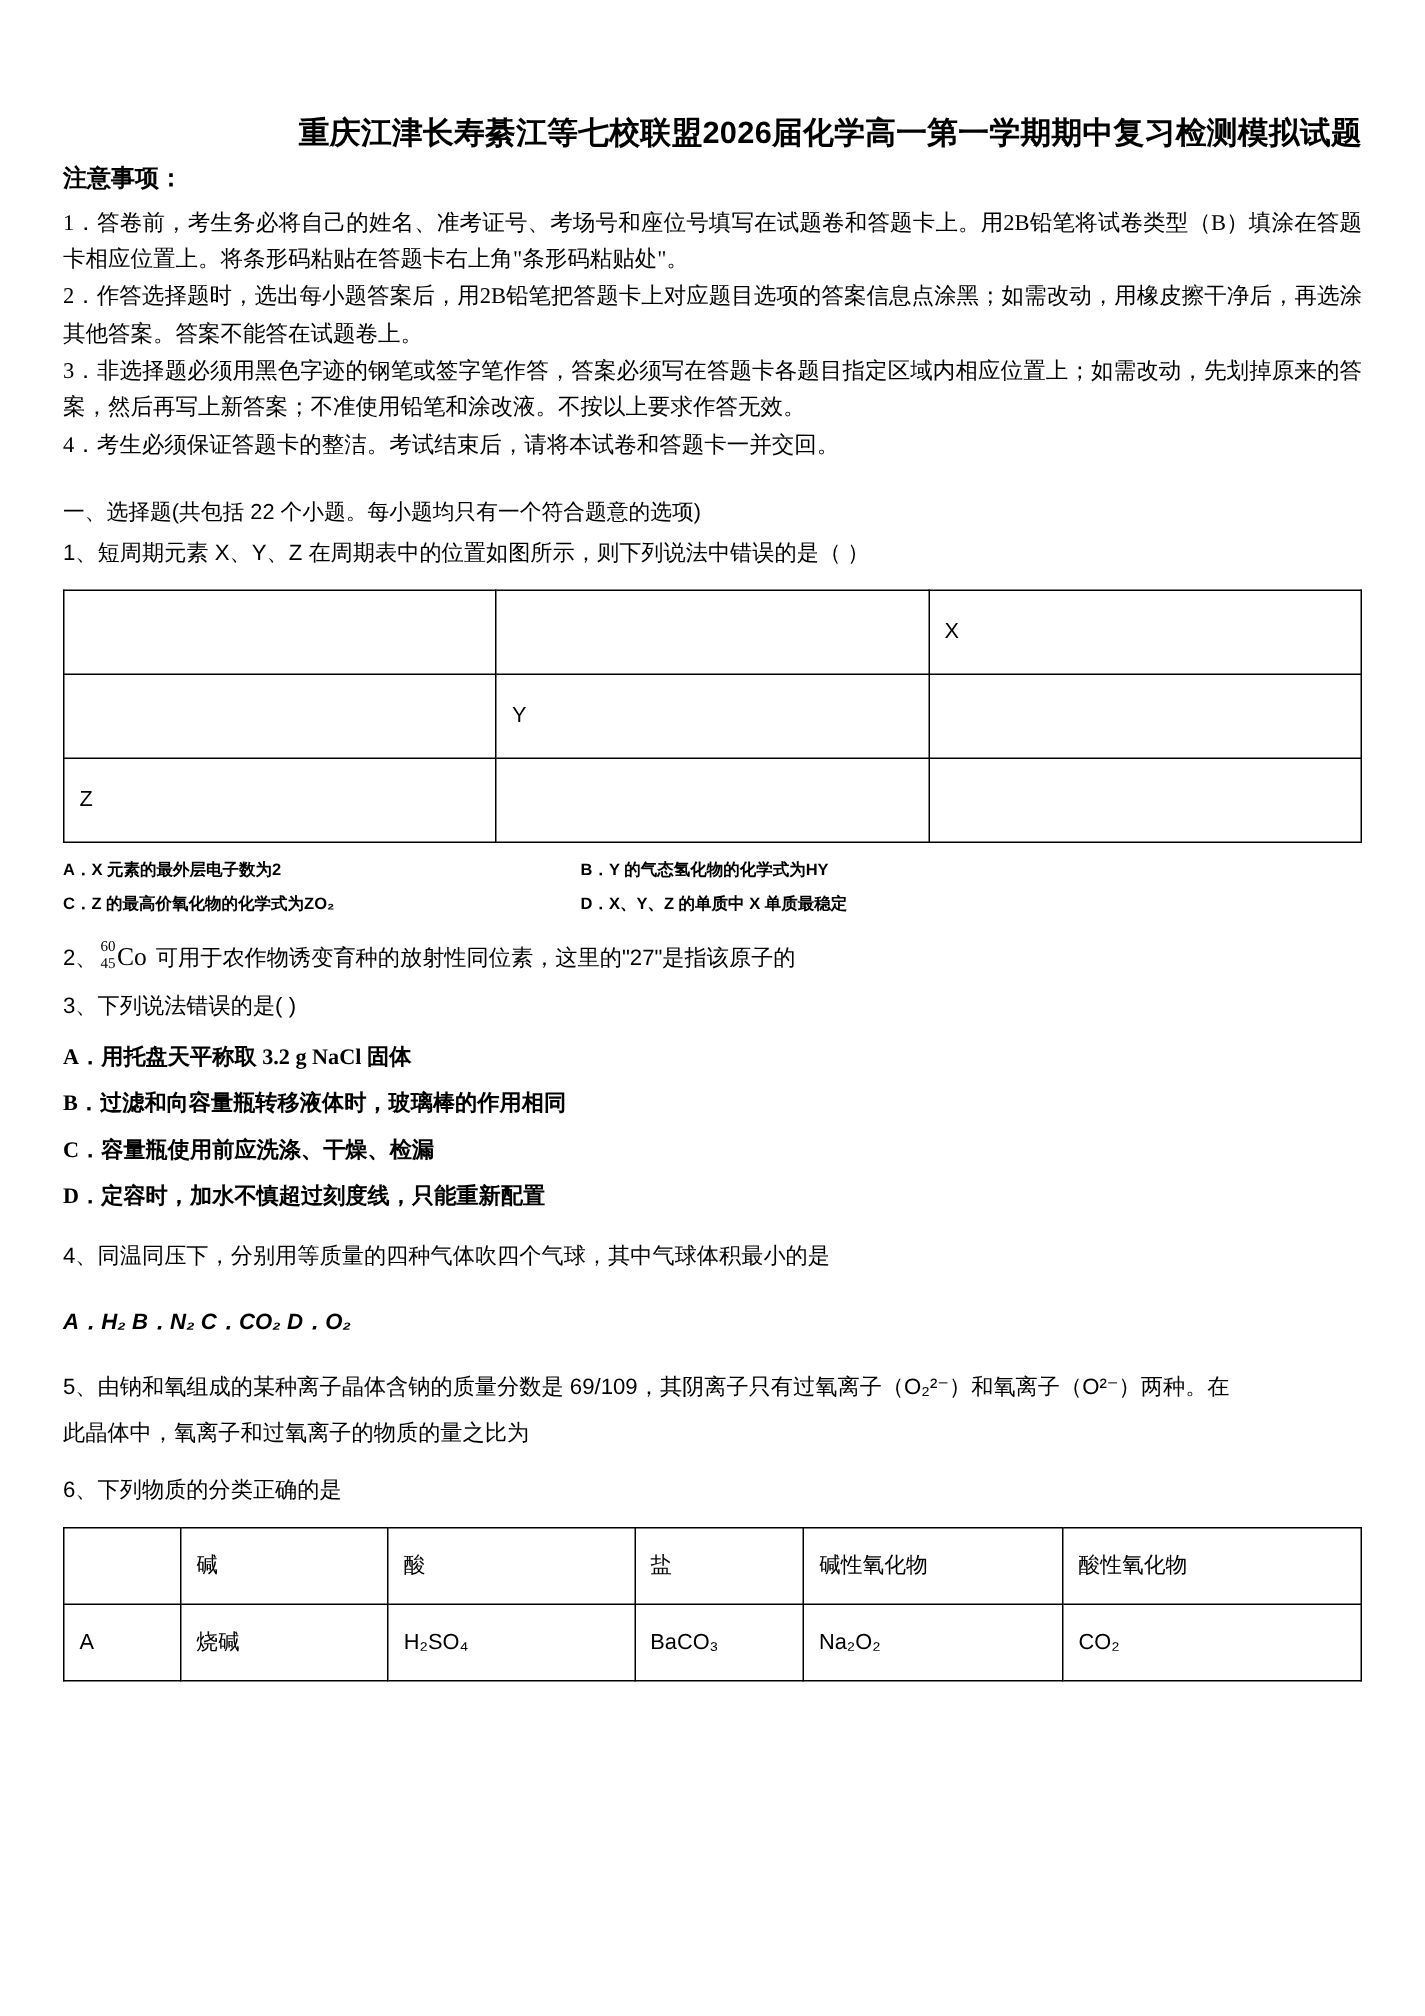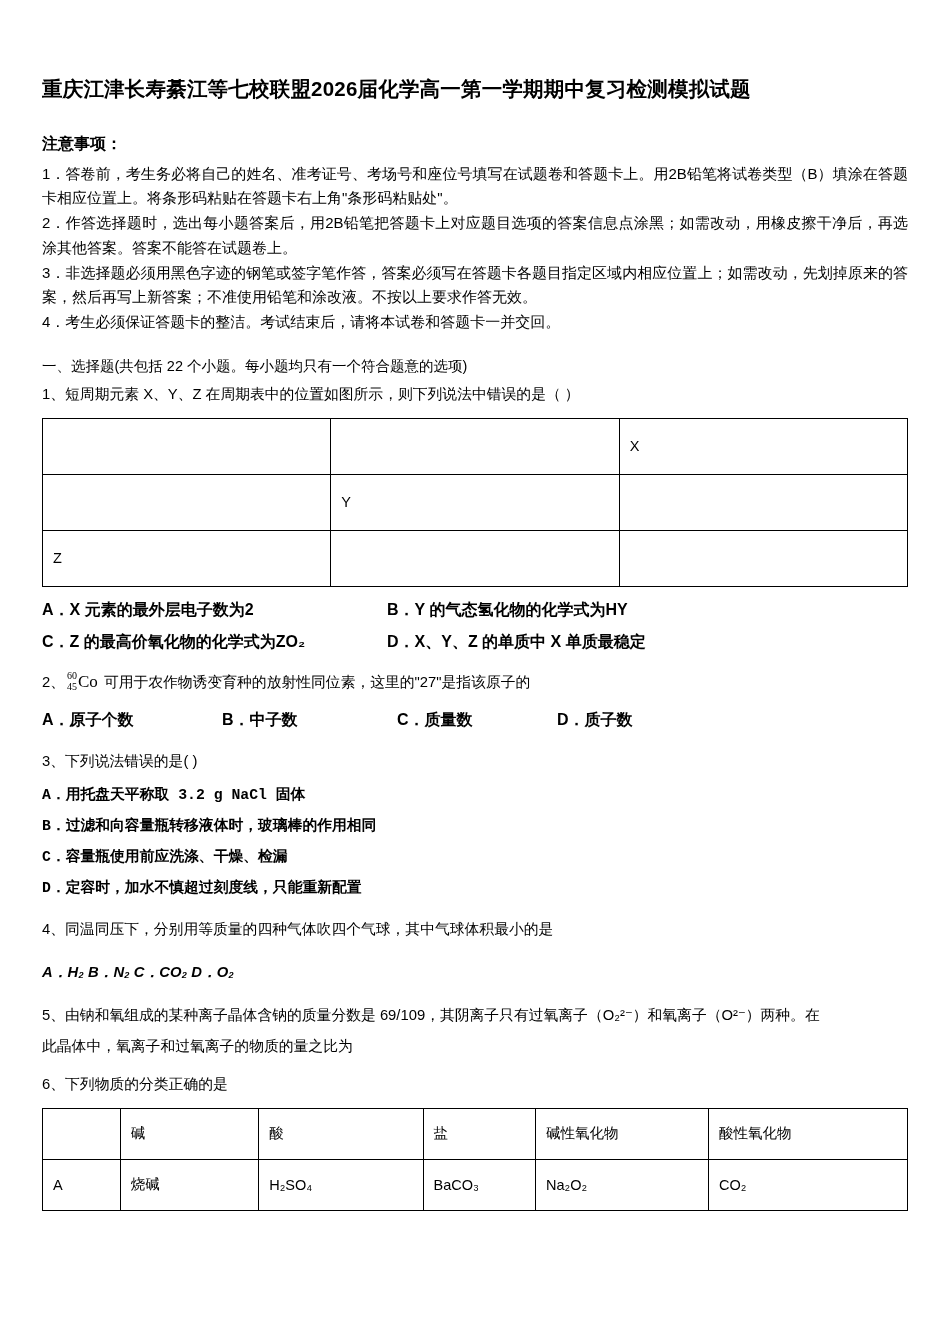--- a/index.html
+++ b/index.html
@@ -16,51 +16,51 @@
     overflow: hidden;
   }
   .page {
     padding: 58px 42px 0 42px;
     box-sizing: border-box;
   }
   h1.doc-title {
     font-family: "Liberation Sans", "DejaVu Sans", sans-serif;
     font-size: 20.5px;
     font-weight: bold;
-    text-align: left;
-    margin: 18px 0 31px 0;
+    text-align: right;
+    margin: 18px 0 6px 0;
     letter-spacing: 0.2px;
     line-height: 1.3;
   }
   .notice-label {
     font-size: 16px;
     font-weight: bold;
     margin: 0 0 7px 0;
     font-family: "Liberation Sans", "DejaVu Sans", sans-serif;
   }
   .notice-item {
     font-size: 15px;
     line-height: 1.62;
     margin: 0 0 1px 0;
     text-align: justify;
-    font-family: Liberation Sans, sans-serif;
+    font-family: Liberation Serif, serif;
   }
   .section-head {
     font-size: 14.5px;
     margin: 22px 0 6px 0;
     font-family: "Liberation Sans", "DejaVu Sans", sans-serif;
   }
   .q-line {
     font-size: 14.8px;
     line-height: 1.75;
     margin: 5px 0;
     font-family: "Liberation Sans", "DejaVu Sans", sans-serif;
   }
   .opt-row {
-    font-size: 16px;
+    font-size: 11px;
     line-height: 1.9;
     margin: 2px 0;
     font-family: "Liberation Sans", "DejaVu Sans", sans-serif;
     font-weight: bold;
     display: flex;
     align-items: center;
   }
   .opt-row .col {
     display: inline-block;
   }
@@ -71,21 +71,21 @@
     margin: 16px 0;
     font-weight: bold;
     font-family: "Liberation Sans", "DejaVu Sans", sans-serif;
     font-style: italic;
   }
   .opt-block {
     font-size: 14.8px;
     line-height: 2.1;
     margin: 0;
     font-weight: bold;
-    font-family: Liberation Mono, monospace;
+    font-family: Liberation Serif, serif;
   }
   table.grid {
     border-collapse: collapse;
     width: 100%;
     margin: 10px 0 8px 0;
     table-layout: fixed;
   }
   table.grid td, table.grid th {
     border: 1px solid #000000;
     height: 46px;
@@ -178,26 +178,20 @@
   <div>
     <div class="q-with-isotope">
       <span>2、</span>
       <span class="isotope">
         <span class="nums">
           <span>60</span><br>
           <span>45</span>
         </span><span class="sym">Co</span>
       </span>
       <span style="margin-left:4px;">可用于农作物诱变育种的放射性同位素，这里的"27"是指该原子的</span>
-    </div>
-    <div class="opt-row" style="line-height:2.4;">
-      <span class="col" style="width:180px;">A．原子个数</span>
-      <span class="col" style="width:175px;">B．中子数</span>
-      <span class="col" style="width:160px;">C．质量数</span>
-      <span class="col">D．质子数</span>
     </div>
   </div>
 
   <div style="margin-top:10px;">
     <div class="q-line"><span>3、</span><span>下列说法错误的是( )</span></div>
     <div class="opt-block">A．用托盘天平称取 3.2 g NaCl 固体</div>
     <div class="opt-block">B．过滤和向容量瓶转移液体时，玻璃棒的作用相同</div>
     <div class="opt-block">C．容量瓶使用前应洗涤、干燥、检漏</div>
     <div class="opt-block">D．定容时，加水不慎超过刻度线，只能重新配置</div>
   </div>

